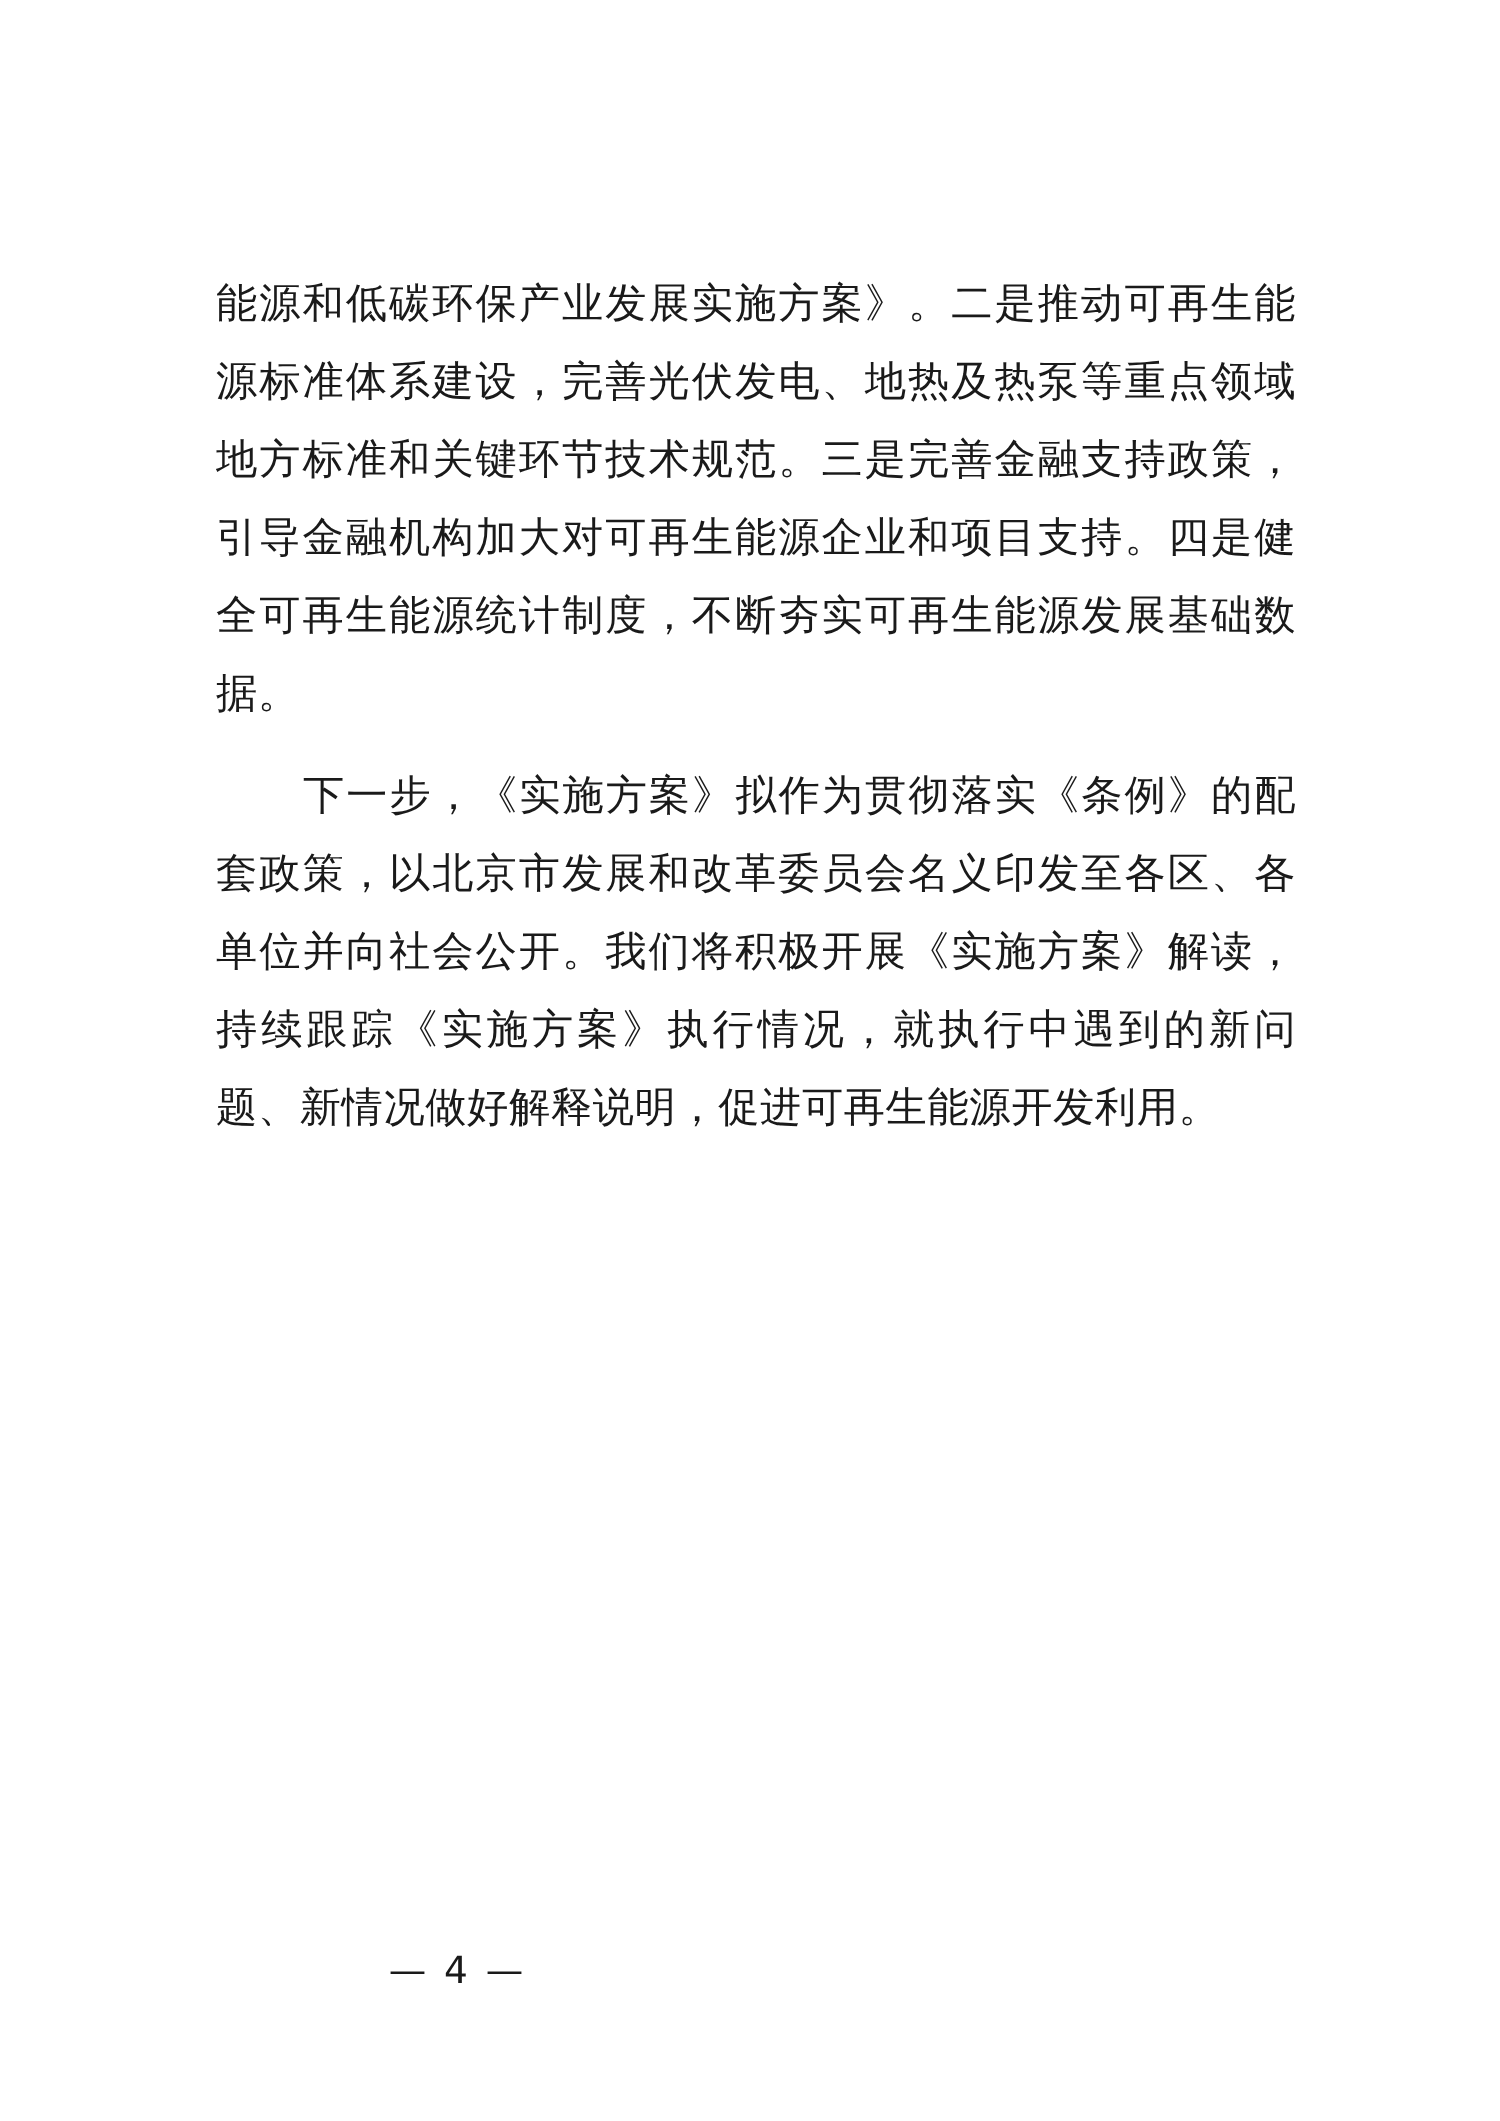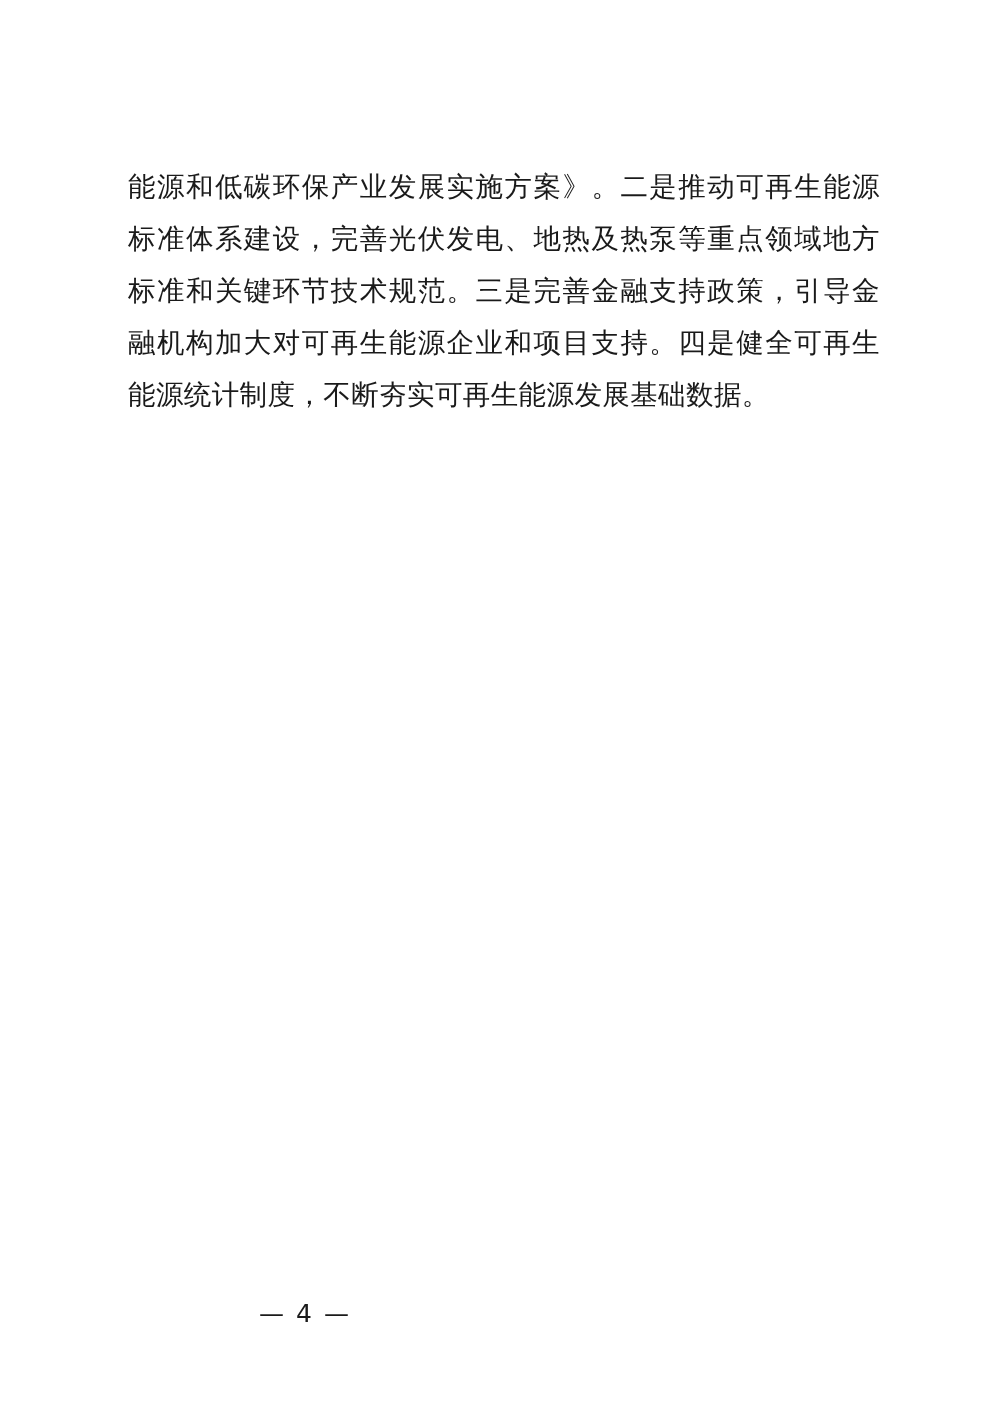--- a/index.html
+++ b/index.html
@@ -26,21 +26,21 @@
     width: 752px;
   }
   .para {
     font-family: "DejaVu Sans", sans-serif;
     font-size: 27.5px;
     line-height: 52px;
     color: #1a1a1a;
     text-align: justify;
     text-justify: inter-ideograph;
     letter-spacing: 0.4px;
-    margin: 0;
+    margin: 16px;
   }
   .para + .para {
     margin-top: 0;
   }
   .indent {
     text-indent: 58px;
   }
   .footer {
     position: absolute;
     left: 0;
@@ -56,17 +56,18 @@
     letter-spacing: 2px;
     margin-left: -390px;
   }
 </style>
 </head>
 <body>
 
 <div class="page">
   <div class="content">
     <p class="para">能源和低碳环保产业发展实施方案》。二是推动可再生能源标准体系建设，完善光伏发电、地热及热泵等重点领域地方标准和关键环节技术规范。三是完善金融支持政策，引导金融机构加大对可再生能源企业和项目支持。四是健全可再生能源统计制度，不断夯实可再生能源发展基础数据。</p>
+    <p class="para indent">下一步，《实施方案》拟作为贯彻落实《条例》的配套政策，以北京市发展和改革委员会名义印发至各区、各单位并向社会公开。我们将积极开展《实施方案》解读，持续跟踪《实施方案》执行情况，就执行中遇到的新问题、新情况做好解释说明，促进可再生能源开发利用。</p>
   </div>
   <div class="footer">
     <span class="page-number">— 4 —</span>
   </div>
 </div>
 
 </body></html>

